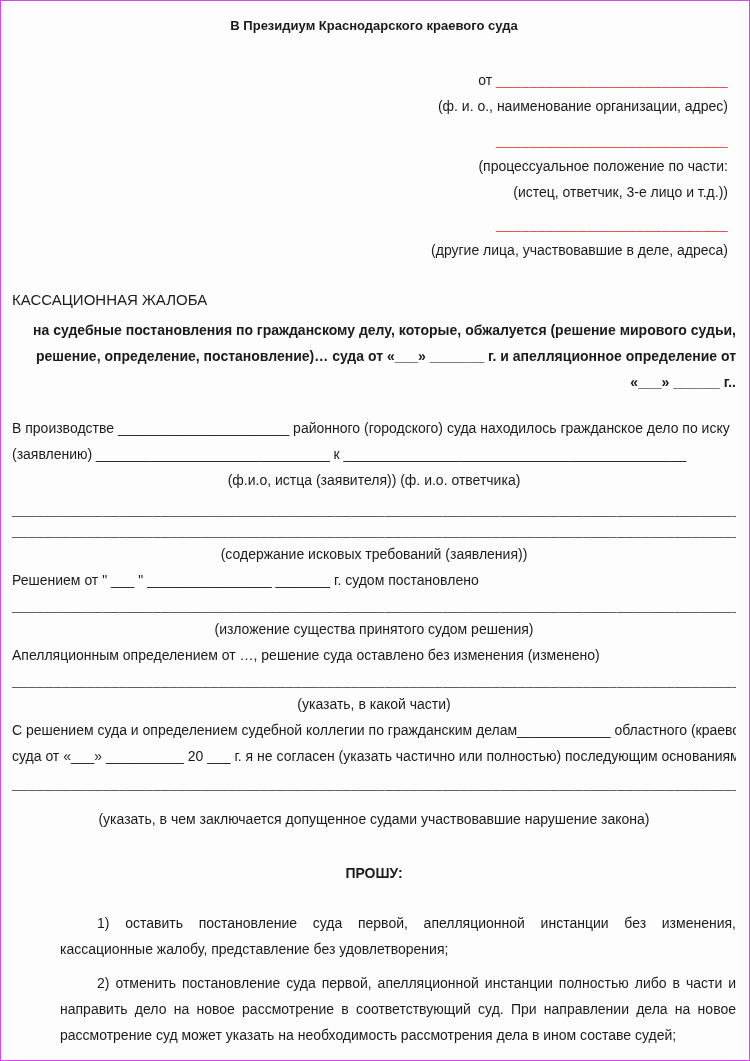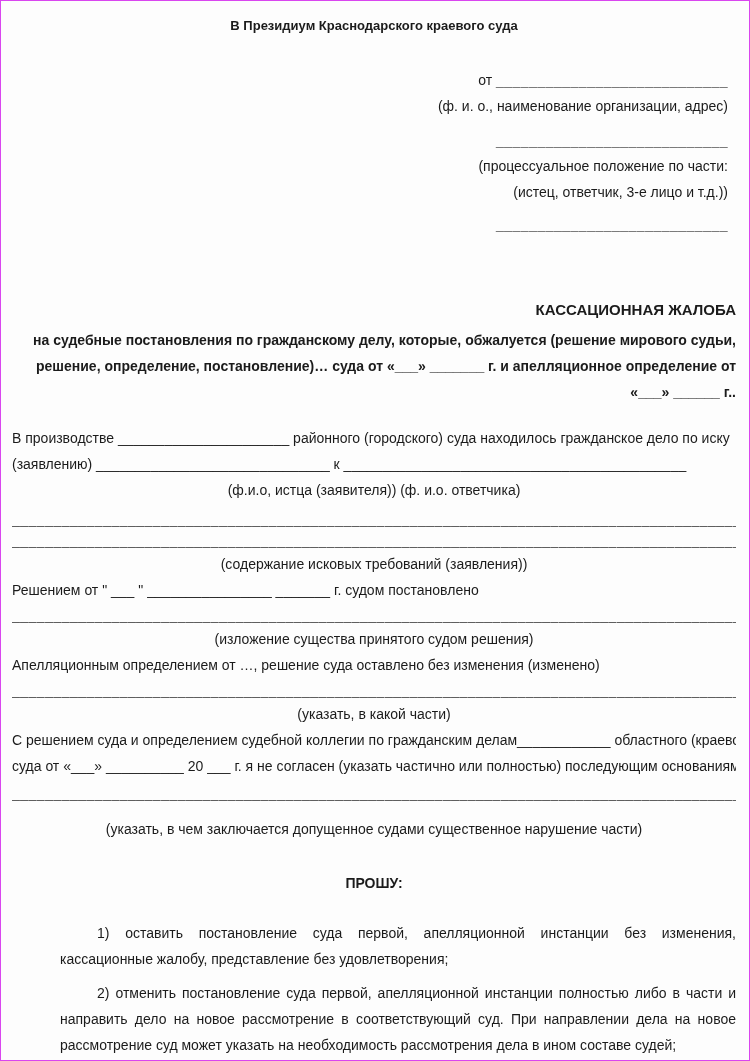--- a/index.html
+++ b/index.html
@@ -15,24 +15,24 @@
     font-size:14px;
     line-height:26px;
     color:#1b1b1b;
     overflow:hidden;
   }
   .center   { text-align:center; }
   .bold     { font-weight:bold; }
   .hdr      { font-size:13px; font-weight:bold; text-align:center; }
   .from-block { text-align:right; padding-right:8px; margin-top:28px; }
   .from-row { line-height:26px; }
-  .blank    { color:#737373; letter-spacing:0.5px; }
+  .blank    { color:#ef4444; letter-spacing:0.5px; }
   .blank-row{ white-space:nowrap; overflow:hidden; line-height:21px; color:#555; letter-spacing:0.5px; }
   .nowrap   { white-space:nowrap; overflow:hidden; }
-  .title    { font-size:15px; font-weight:bold; text-align:right; margin-top:60px; }
+  .title    { font-size:15px; font-weight:normal; text-align:left; margin-top:24px; }
   .subtitle { font-weight:bold; text-align:right; margin-top:4px; line-height:26px; }
   .para     { margin:0; }
   .mt20 { margin-top:20px; }
   .mt12 { margin-top:12px; }
   .mt8  { margin-top:8px; }
   .mt6  { margin-top:6px; }
   .mt4  { margin-top:4px; }
   .mt2  { margin-top:2px; }
   .mt28 { margin-top:28px; }
   .mt24 { margin-top:24px; }
@@ -45,20 +45,21 @@
 
   <div class="hdr">В Президиум Краснодарского краевого суда</div>
 
   <div class="from-block">
     <div class="from-row"><span>от</span> <span class="blank">____________________________</span></div>
     <div class="from-row">(ф. и. о., наименование организации, адрес)</div>
     <div class="from-row mt8"><span class="blank">____________________________</span></div>
     <div class="from-row">(процессуальное положение по части:</div>
     <div class="from-row">(истец, ответчик, 3-е лицо и т.д.))</div>
     <div class="from-row mt6"><span class="blank">____________________________</span></div>
+    <div class="from-row">(другие лица, участвовавшие в деле, адреса)</div>
   </div>
 
   <div class="title">КАССАЦИОННАЯ ЖАЛОБА</div>
   <div class="subtitle">на судебные постановления по гражданскому делу, которые, обжалуется (решение мирового судьи, решение, определение, постановление)… суда от «___» _______ г. и апелляционное определение от «___» ______ г..</div>
 
   <div class="para nowrap mt20">В производстве ______________________ районного (городского) суда находилось гражданское дело по иску</div>
   <div class="para nowrap">(заявлению) ______________________________ к ____________________________________________</div>
   <div class="para center">(ф.и.о, истца (заявителя)) (ф. и.о. ответчика)</div>
 
   <div class="blank-row mt6">____________________________________________________________________________________________</div>
@@ -73,20 +74,20 @@
   <div class="para nowrap">Апелляционным определением от …, решение суда оставлено без изменения (изменено)</div>
 
   <div class="blank-row mt2">____________________________________________________________________________________________</div>
 
   <div class="para center">(указать, в какой части)</div>
   <div class="para nowrap">С решением суда и определением судебной коллегии по гражданским делам____________ областного (краевого)</div>
   <div class="para nowrap">суда от «___» __________ 20 ___ г. я не согласен (указать частично или полностью) последующим основаниям</div>
 
   <div class="blank-row mt4">____________________________________________________________________________________________</div>
 
-  <div class="para center mt12">(указать, в чем заключается допущенное судами существенное нарушение части)</div>
+  <div class="para center mt12">(указать, в чем заключается допущенное судами участвовавшие нарушение закона)</div>
 
   <div class="para center bold mt28">ПРОШУ:</div>
 
   <div class="para justify mt24">1) оставить постановление суда первой, апелляционной инстанции без изменения, кассационные жалобу, представление без удовлетворения;</div>
   <div class="para justify mt8">2) отменить постановление суда первой, апелляционной инстанции полностью либо в части и направить дело на новое рассмотрение в соответствующий суд. При направлении дела на новое рассмотрение суд может указать на необходимость рассмотрения дела в ином составе судей;</div>
 
 </div>
 
 </body></html>

